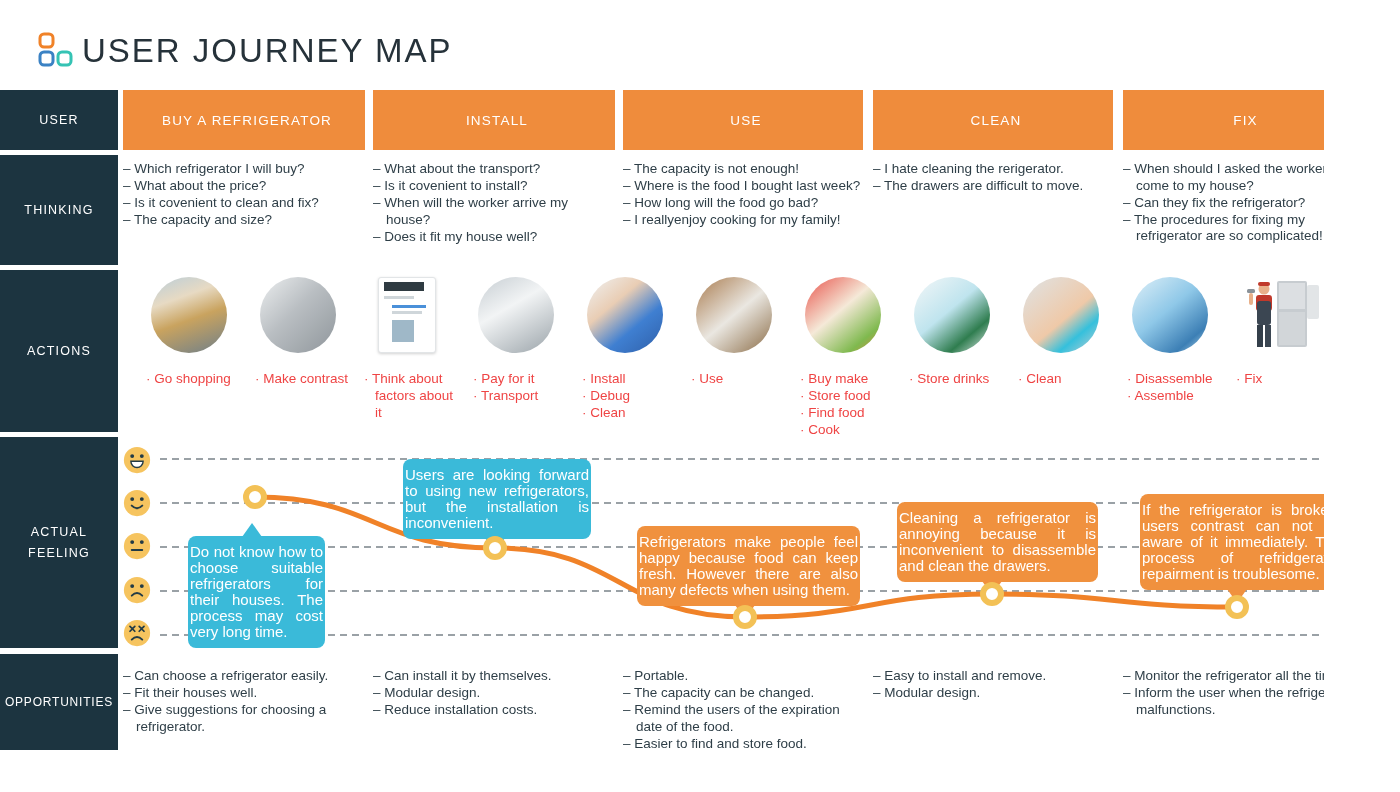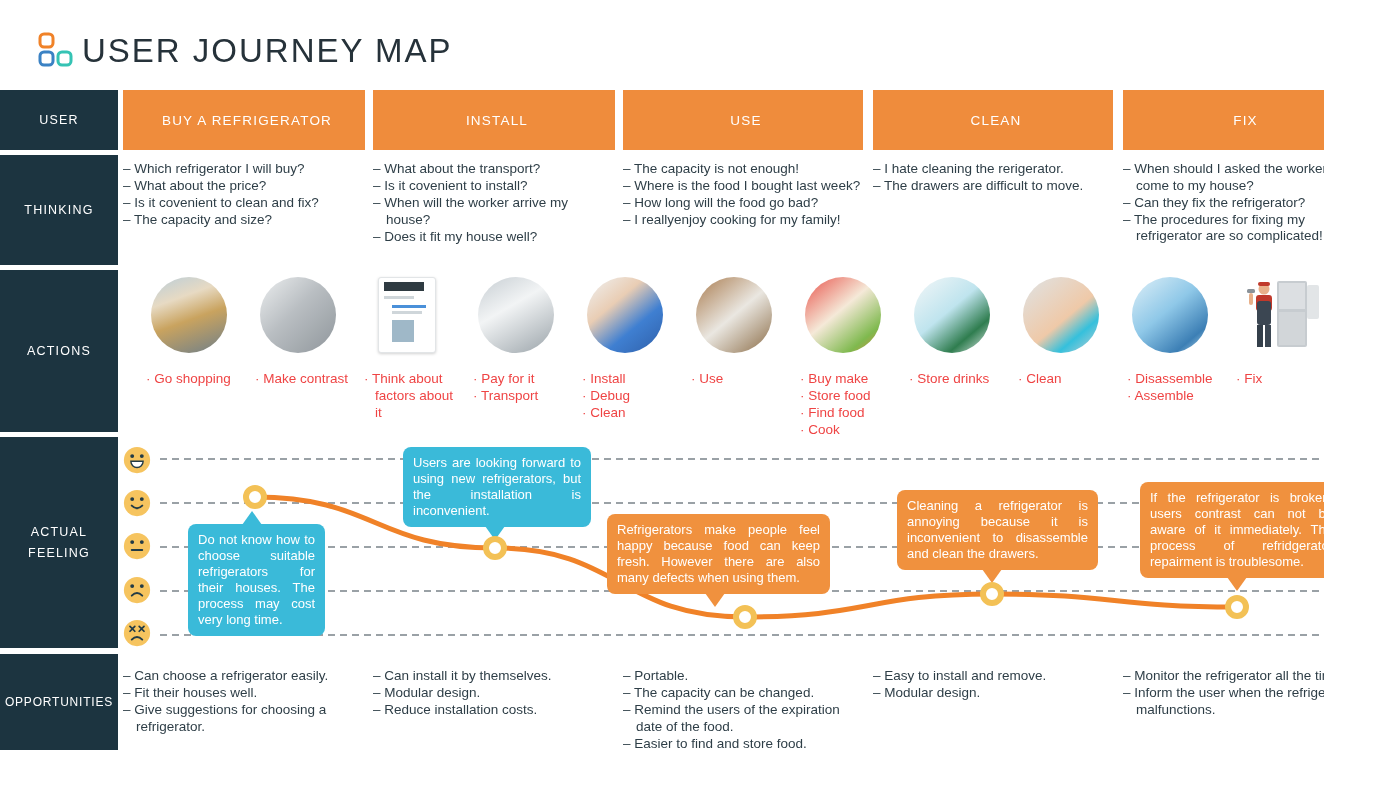--- a/index.html
+++ b/index.html
@@ -61,31 +61,31 @@
     font-size:13.5px; line-height:17px; color:#ef4444; }
   .al { padding-left:11px; text-indent:-11px; }
   .al::before { content:"· "; }
   
   .emoji { position:absolute; left:123px; width:28px; height:28px; }
   .feel-line { position:absolute; left:160px; width:1238px; height:2px; z-index:1;
     background:repeating-linear-gradient(90deg,#9aa1a6 0 7px,transparent 7px 12px); }
   .curve-svg { position:absolute; left:0; top:0; width:1400px; height:792px; z-index:2; pointer-events:none; }
   .journey-marker { position:absolute; width:12px; height:12px; border:6px solid #f3c156;
     background:#fff; border-radius:50%; z-index:5; box-sizing:content-box; }
-  .bubble { position:absolute; z-index:3; color:#fff; font-size:13px; line-height:16px;
-    text-align:justify; padding:8px 10px; border-radius:8px; }
+  .bubble { position:absolute; z-index:3; color:#fff; font-size:15px; line-height:16px;
+    text-align:justify; padding:8px 2px; border-radius:8px;margin-top:12px; }
   .bubble.cyan { background:#3abad9; }
   .bubble.orange { background:#f0913e; }
   .bubble::after { content:""; position:absolute; width:0; height:0;
     border-left:10px solid transparent; border-right:10px solid transparent; }
   .b1 { left:188px; top:524px; width:137px; }
   .b1::after { top:-13px; left:54px; border-bottom:14px solid #3abad9; }
   .b2 { left:403px; top:447px; width:188px; }
   .b2::after { bottom:-13px; left:82px; border-top:14px solid #3abad9; }
-  .b3 { left:607px; top:514px; width:223px; }
+  .b3 { left:637px; top:514px; width:223px; }
   .b3::after { bottom:-13px; left:98px; border-top:14px solid #f0913e; }
   .b4 { left:897px; top:490px; width:201px; }
   .b4::after { bottom:-13px; left:85px; border-top:14px solid #f0913e; }
   .b5 { left:1140px; top:482px; width:203px; }
   .b5::after { bottom:-13px; left:87px; border-top:14px solid #f0913e; }
 </style>
 </head>
 <body>
 
 <div class="page">

